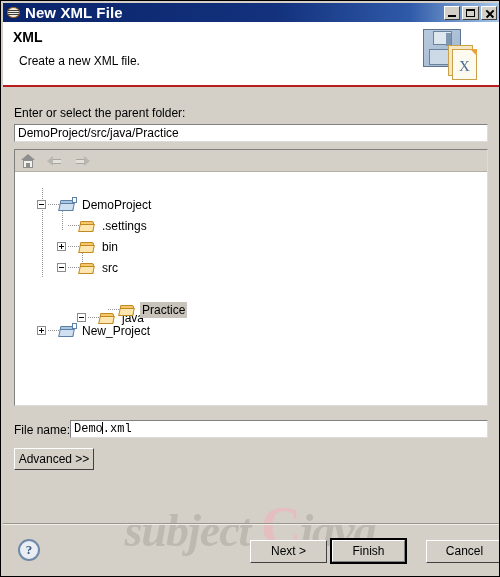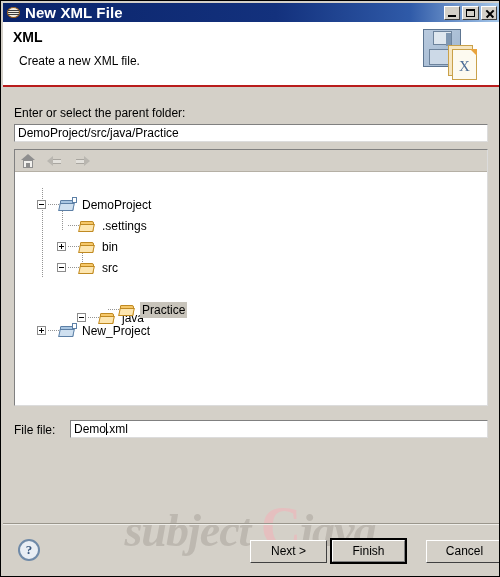--- a/index.html
+++ b/index.html
@@ -381,20 +381,21 @@
     border-left: 1px solid #808080;
     border-right: 1px solid #dcdcdc;
     border-bottom: 1px solid #dcdcdc;
     box-sizing: border-box;
     font-size: 12px;
     line-height: 16px;
     padding-left: 3px;
     color: #000;
     white-space: nowrap;
     overflow: hidden;
+    font-family: Liberation Mono, monospace;
   }
   .caret {
     display: inline-block;
     width: 1px;
     height: 12px;
     background: #000;
     vertical-align: -2px;
     margin: 0 -0.5px;
   }
 
@@ -618,23 +619,24 @@
         <span class="folder project">
           <span class="back"></span>
             <span class="front"></span>
             <span class="flag"></span>
         </span>
         <span class="tlabel">New_Project</span>
       </div>
     </div>
   </div>
 
-  <div class="label-filename">File file:</div>
+  <div class="label-filename">File name:</div>
   <div class="filename-field"><span>Demo</span><span class="caret"></span><span>.xml</span></div>
 
+  <button class="btn btn-advanced">Advanced &gt;&gt;</button>
 
   <div class="watermark"><span>subject </span><span class="cap">C</span><span>java</span></div>
 
   <div class="footer-sep"></div>
   <div class="footer-sep2"></div>
 
   <div class="help-btn">?</div>
 
   <button class="btn btn-next">
       <span class="btn-label">Next &gt;</span>

